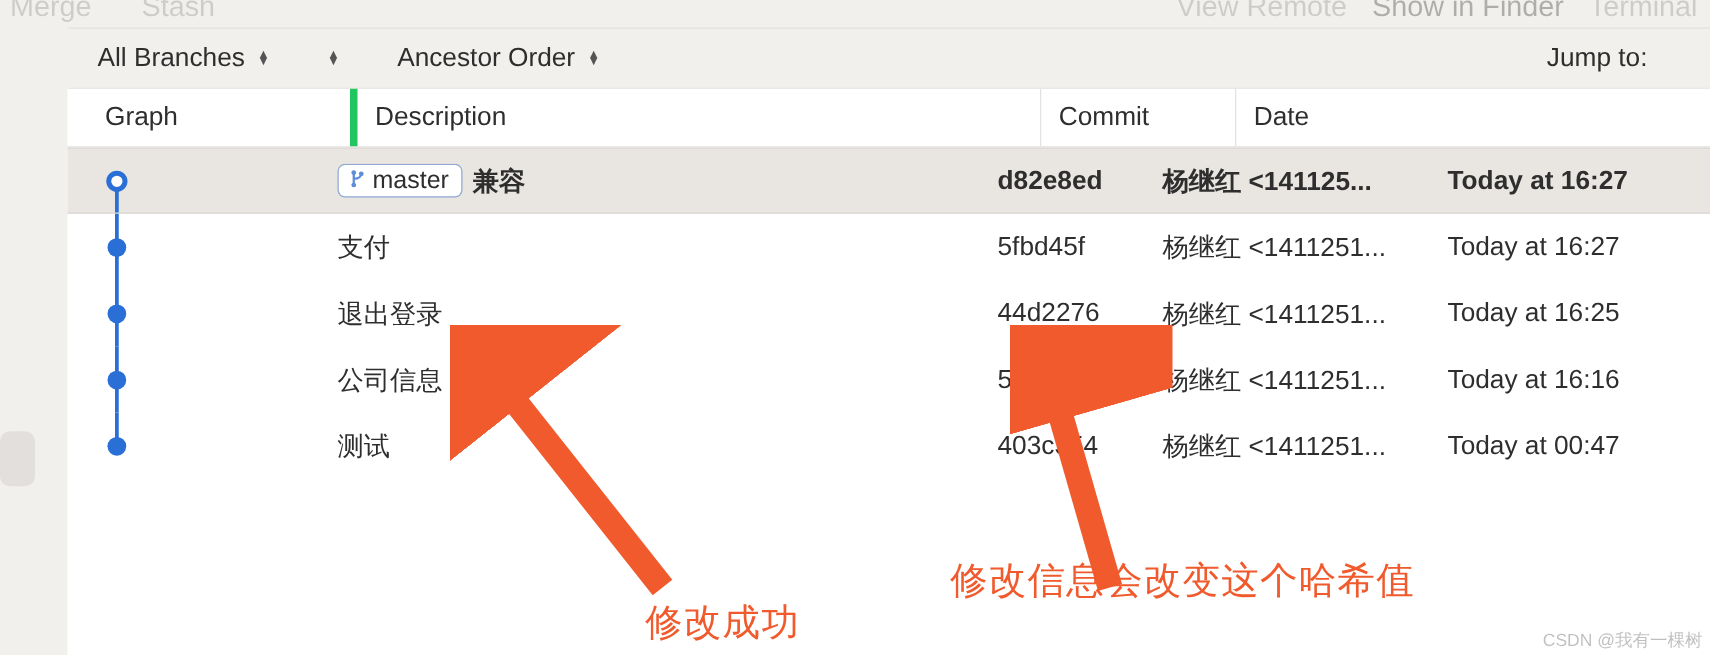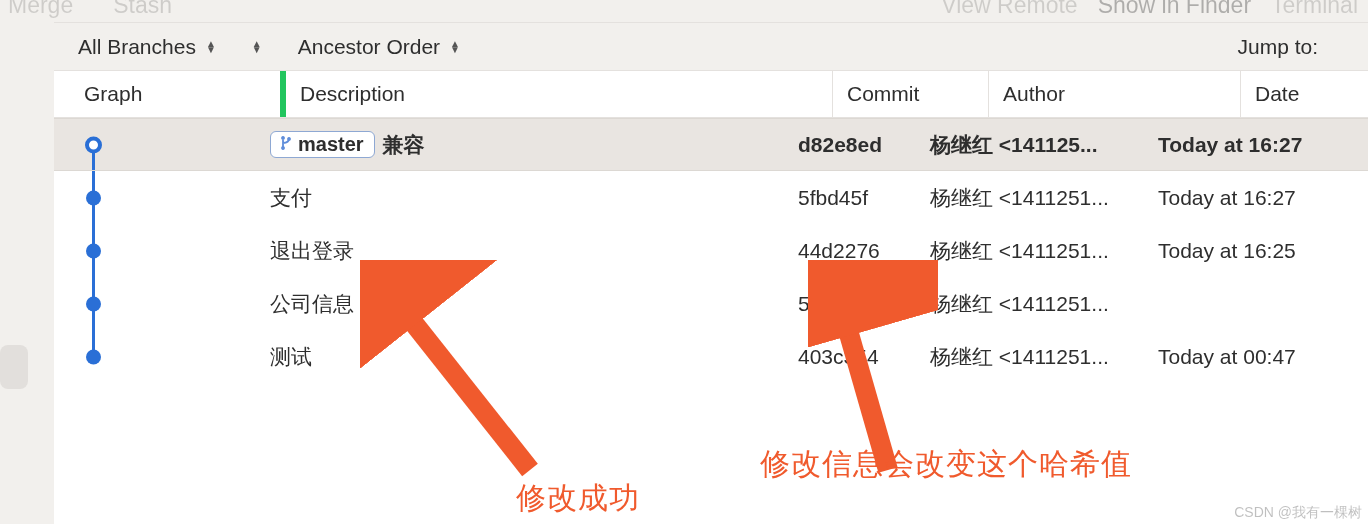--- a/index.html
+++ b/index.html
@@ -47,20 +47,21 @@
     gap: 20px;
   }
   .filter-bar {
     position: absolute;
     left: 54px; right: 0;
     top: 22px;
     height: 48px;
     display: flex;
     align-items: center;
     padding-left: 24px;
+    gap: 10px;
     border-top: 1px solid #e4e1de;
   }
   .dd {
     display: flex;
     align-items: center;
     gap: 10px;
     padding-right: 36px;
     cursor: default;
   }
   .updown {
@@ -142,21 +143,21 @@
     left: 31px;
   }
   .branch-tag {
     display: inline-flex;
     align-items: center;
     gap: 5px;
     border: 1.5px solid #8ea8d3;
     border-radius: 6px;
     padding: 1px 10px 1px 8px;
     background: #fff;
-    font-weight: 700;
+    font-weight: 400;
     font-size: 20px;
     color: #2e2e2e;
   }
   .branch-icon { color: #5f8dda; font-size: 18px; }
 
   .arrow {
     position: absolute;
     pointer-events: none;
   }
   .anno {
@@ -211,21 +212,20 @@
         <span>▼</span>
       </span>
   </div>
   <div class="jump">Jump to:</div>
 </div>
 
 <div class="header-row">
   <div class="col-graph">Graph</div>
   <div class="col-desc">Description</div>
   <div class="col-commit">Commit</div>
-  <div class="col-author">Author</div>
   <div class="col-date">Date</div>
 </div>
 
 <div class="commit-list">
 
   <div class="row selected">
     <div class="r-graph">
       <div class="graph-line" style="top:50%;height:50%"></div>
       <div class="graph-dot head"></div>
     </div>
@@ -274,20 +274,21 @@
   <div class="row">
     <div class="r-graph">
       <div class="graph-line"></div>
         <div class="graph-dot"></div>
     </div>
     <div class="r-desc">
         <span>公司信息</span>
       </div>
     <div class="r-commit">577   c81</div>
     <div class="r-author">杨继红 &lt;1411251...</div>
+    <div class="r-date">Today at 16:16</div>
   </div>
 
   <div class="row">
     <div class="r-graph">
       <div class="graph-line" style="height:50%"></div>
         <div class="graph-dot"></div>
     </div>
     <div class="r-desc">
         <span>测试</span>
       </div>

